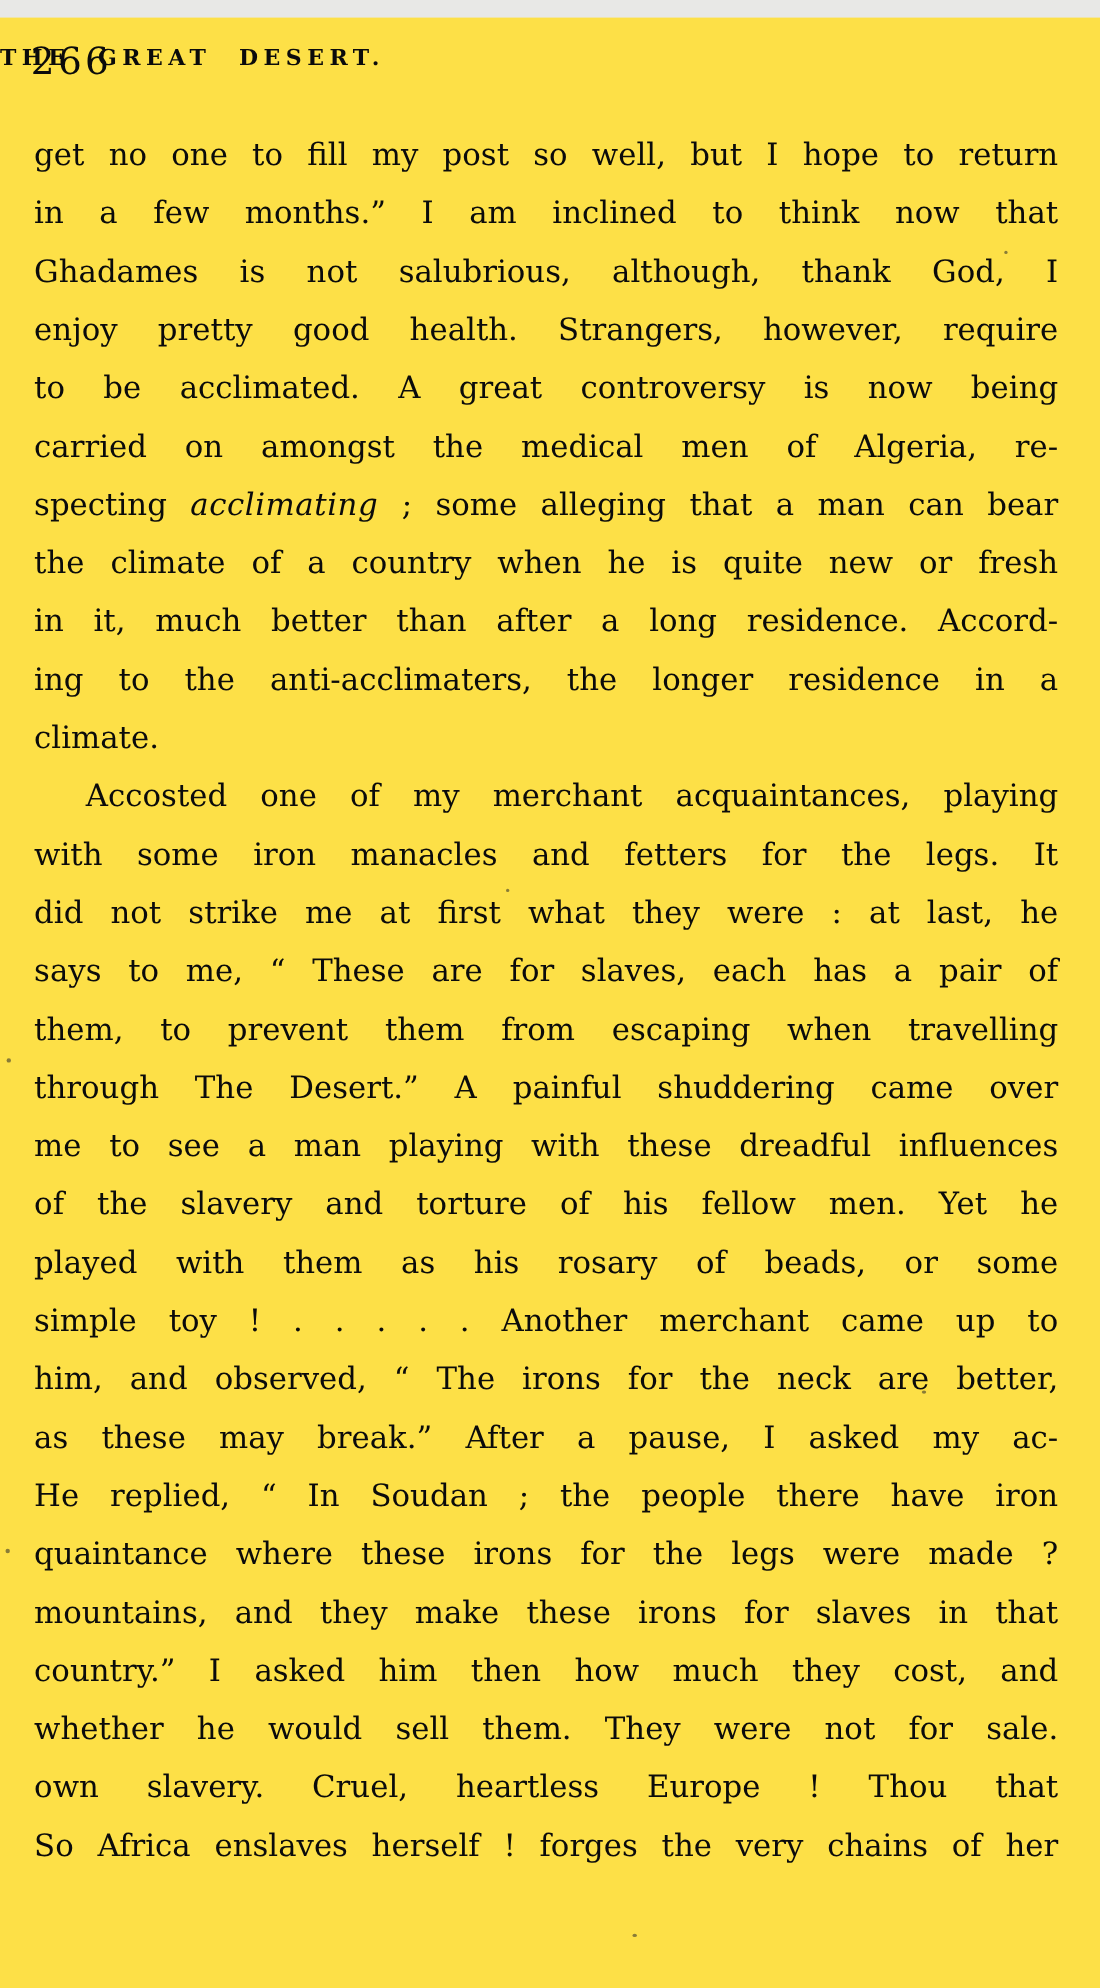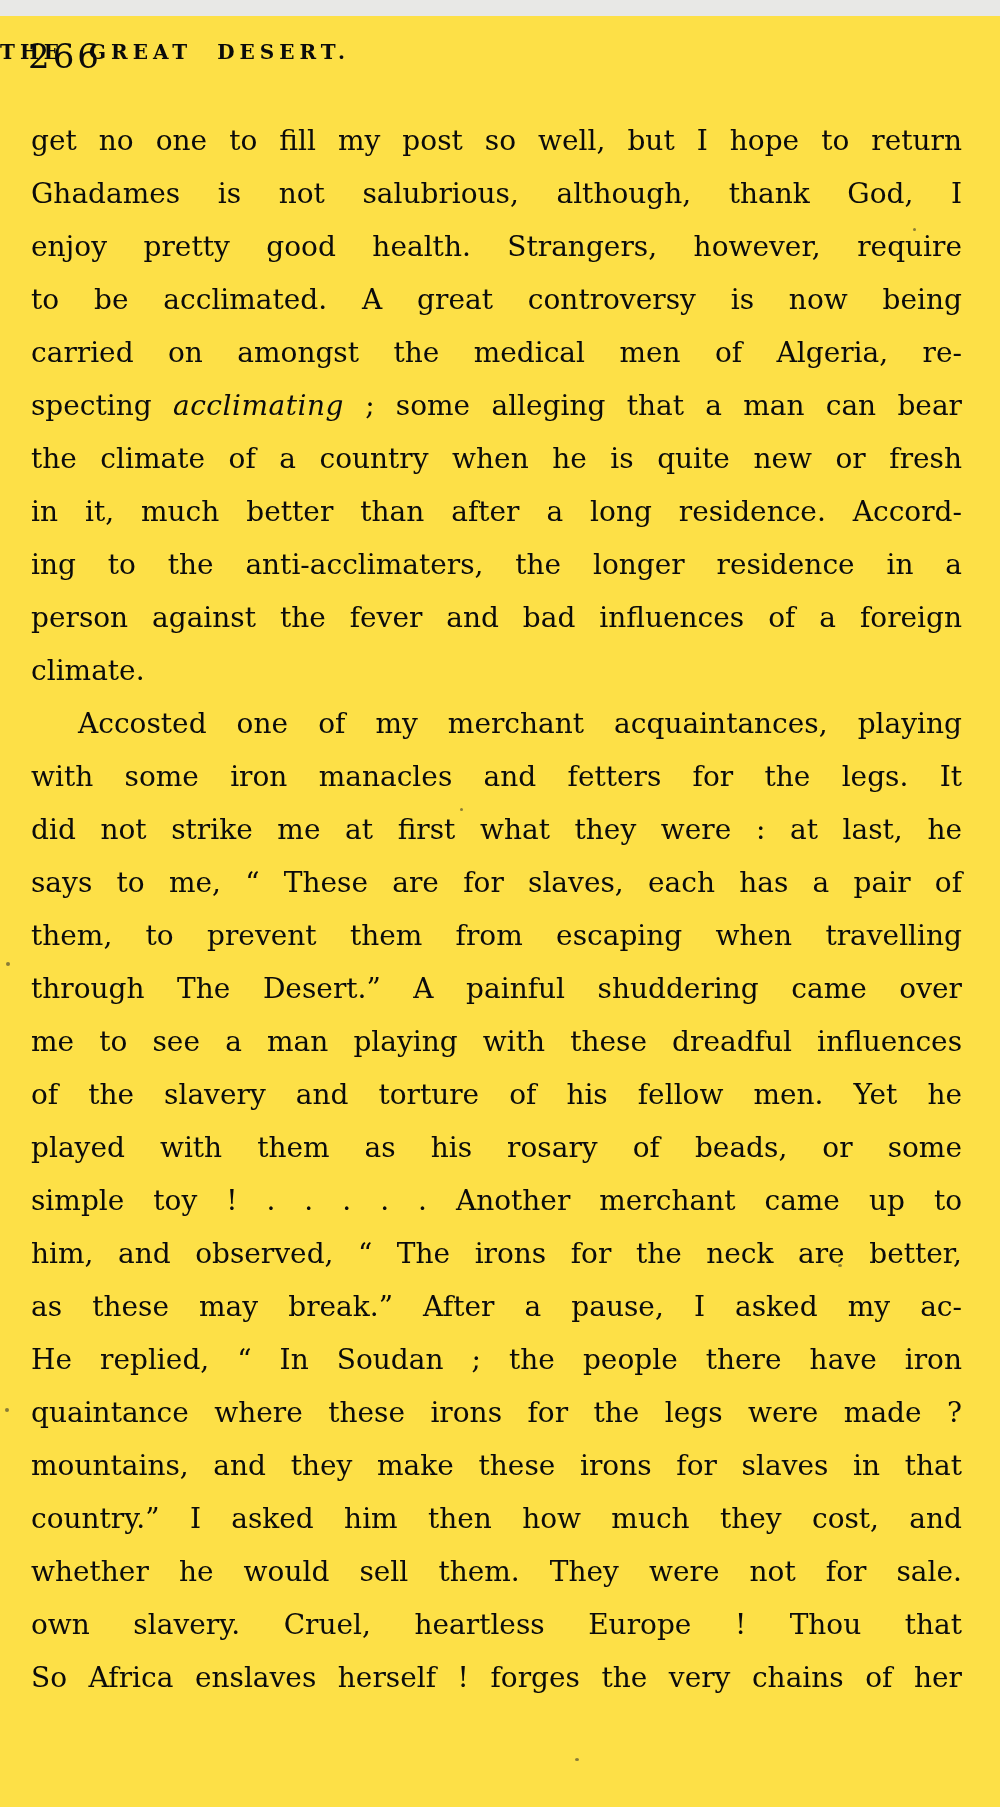--- a/index.html
+++ b/index.html
@@ -85,29 +85,29 @@
 
 <div class="page">
 
   <header class="header">
     <span class="pageno">266</span>
     <span class="running-title">THE GREAT DESERT.</span>
   </header>
 
   <main class="body-text">
       <div class="line">get no one to fill my post so well, but I hope to return</div>
+      <div class="line">in a few months.”  I am inclined to think now that</div>
       <div class="line">Ghadames is not salubrious, although, thank God, I</div>
       <div class="line">enjoy pretty good health.  Strangers, however, require</div>
       <div class="line">to be acclimated.  A great controversy is now being</div>
       <div class="line">carried on amongst the medical men of Algeria, re-</div>
       <div class="line">specting <i>acclimating</i> ; some alleging that a man can bear</div>
       <div class="line">the climate of a country when he is quite new or fresh</div>
       <div class="line">in it, much better than after a long residence.  Accord-</div>
       <div class="line">ing to the anti-acclimaters, the longer residence in a</div>
-      <div class="line">person against the fever and bad influences of a foreign</div>
       <div class="line para-end">climate.</div>
       <div class="line indent">Accosted one of my merchant acquaintances, playing</div>
       <div class="line">with some iron manacles and fetters for the legs.  It</div>
       <div class="line">did not strike me at first what they were : at last, he</div>
       <div class="line">says to me, “ These are for slaves, each has a pair of</div>
       <div class="line">them, to prevent them from escaping when travelling</div>
       <div class="line">through The Desert.”  A painful shuddering came over</div>
       <div class="line">me to see a man playing with these dreadful influences</div>
       <div class="line">of the slavery and torture of his fellow men.  Yet he</div>
       <div class="line">played with them as his rosary of beads, or some</div>

